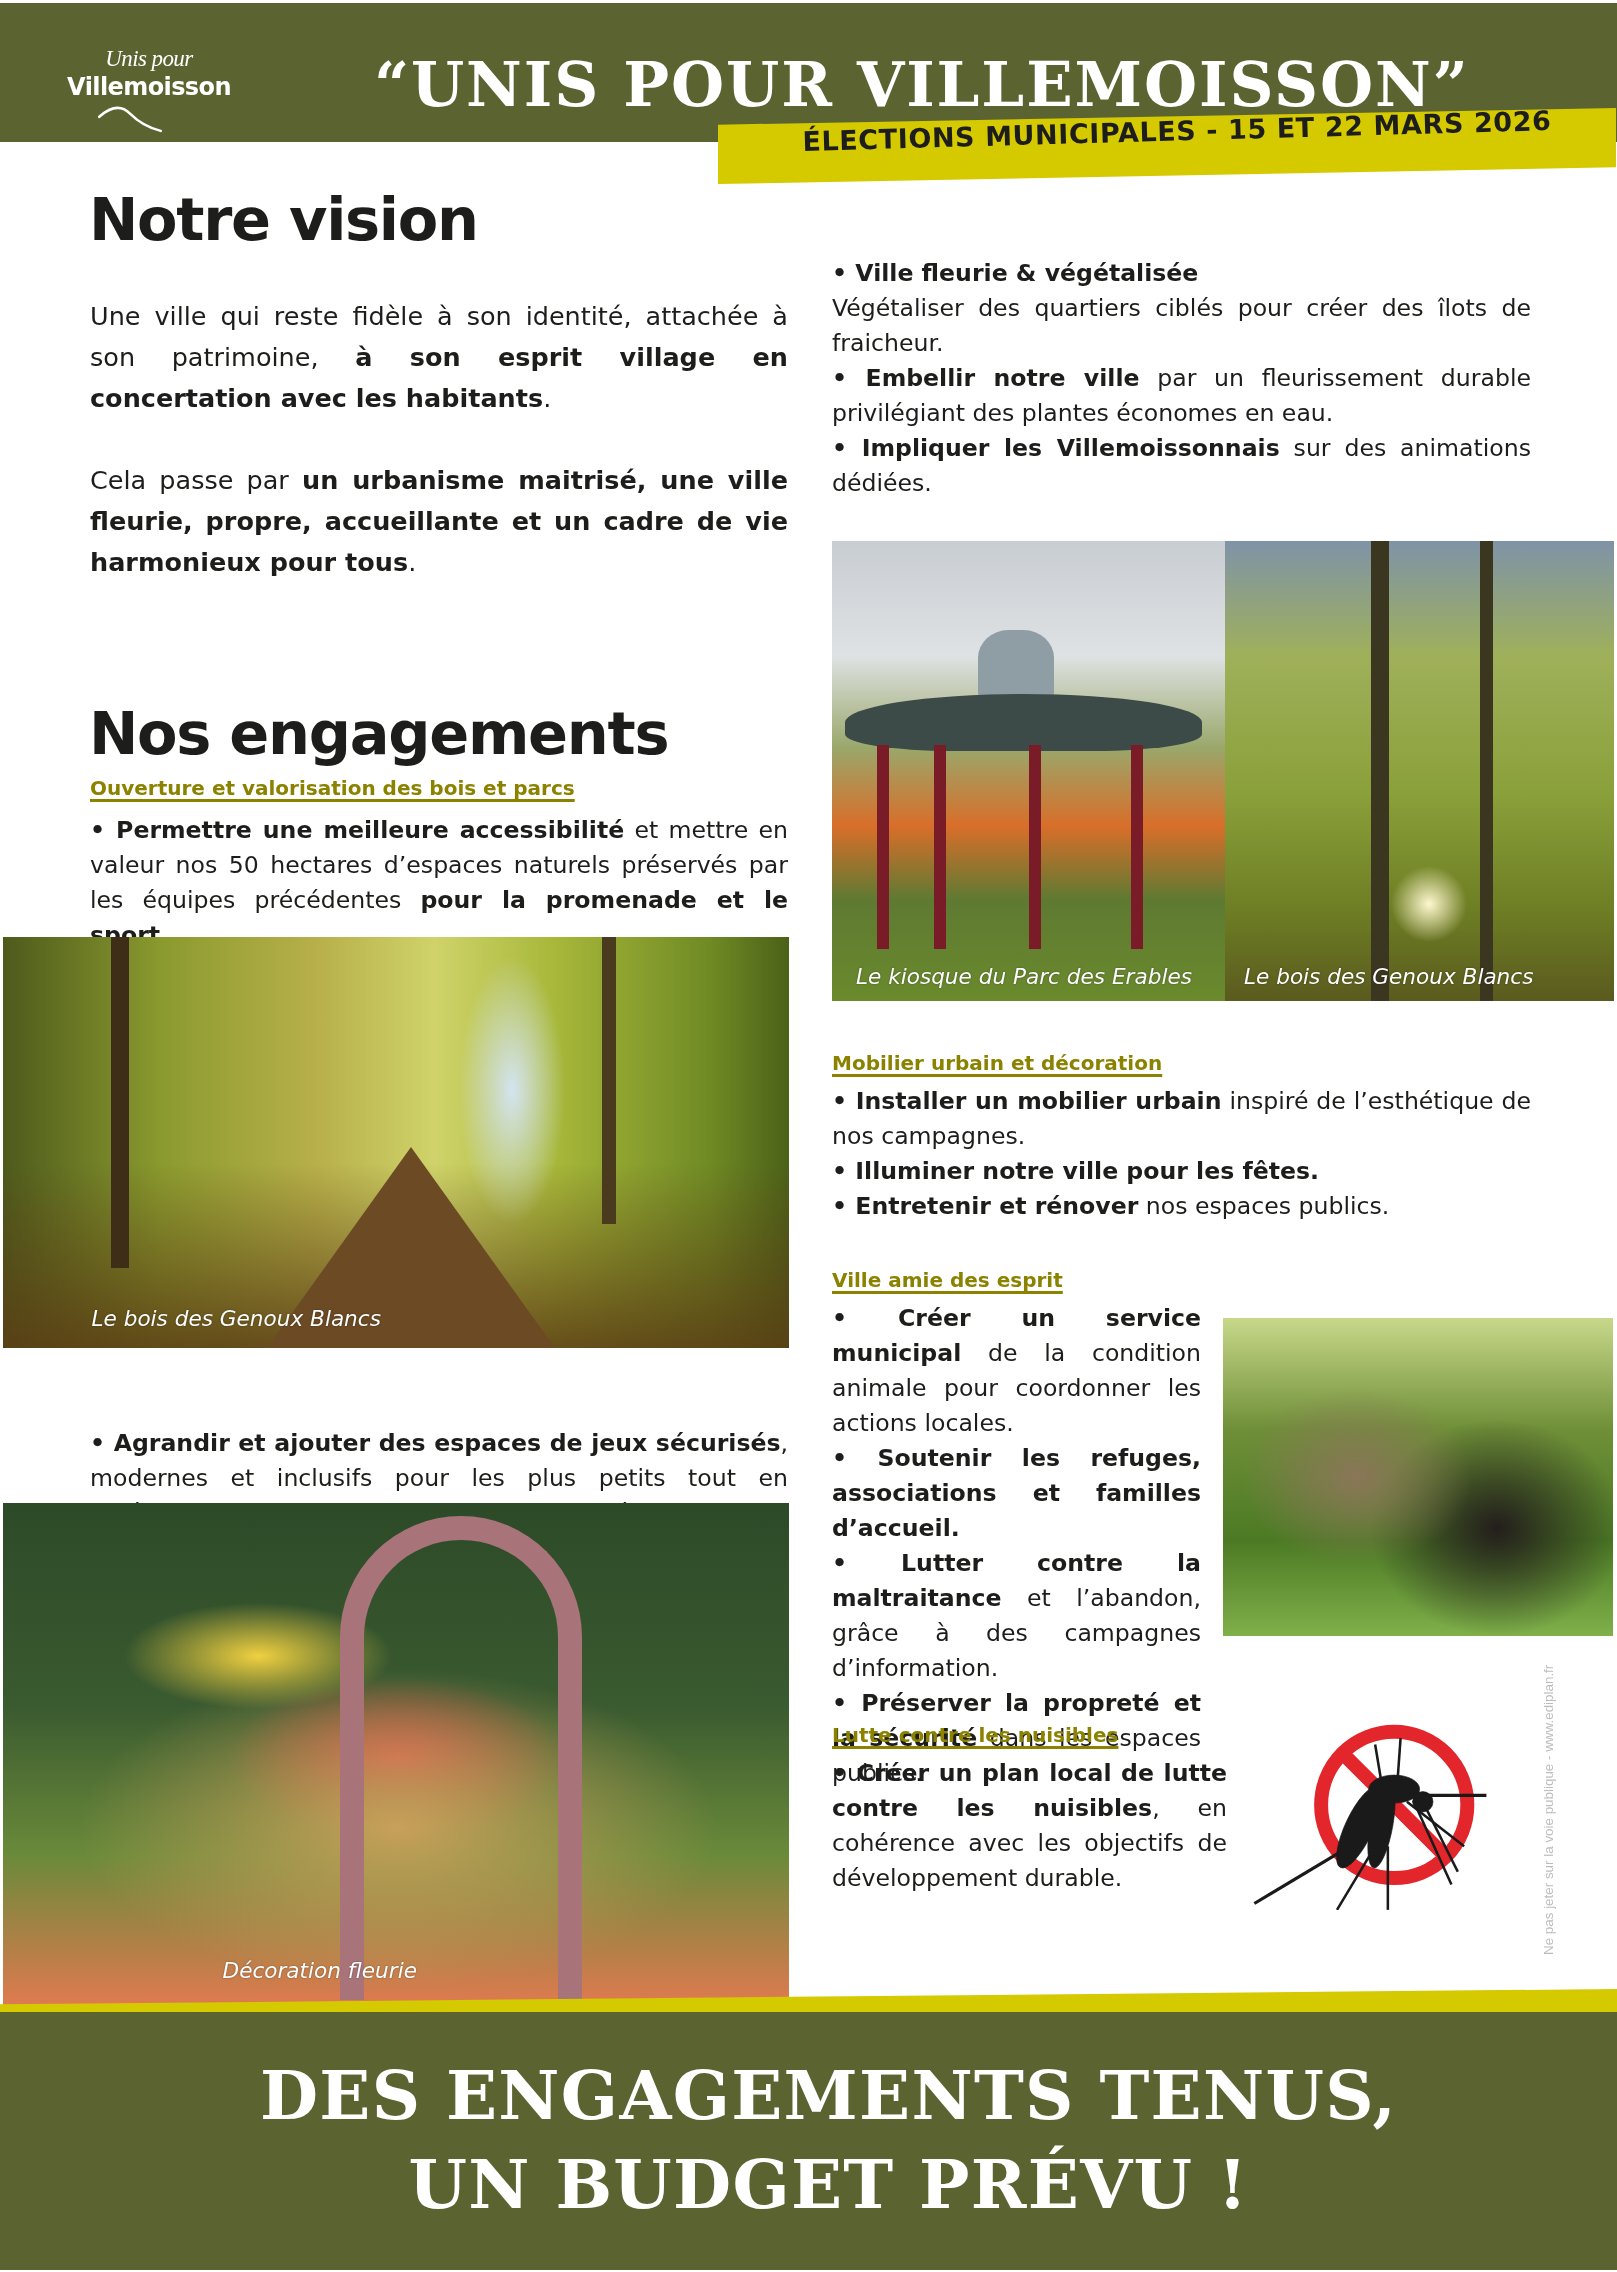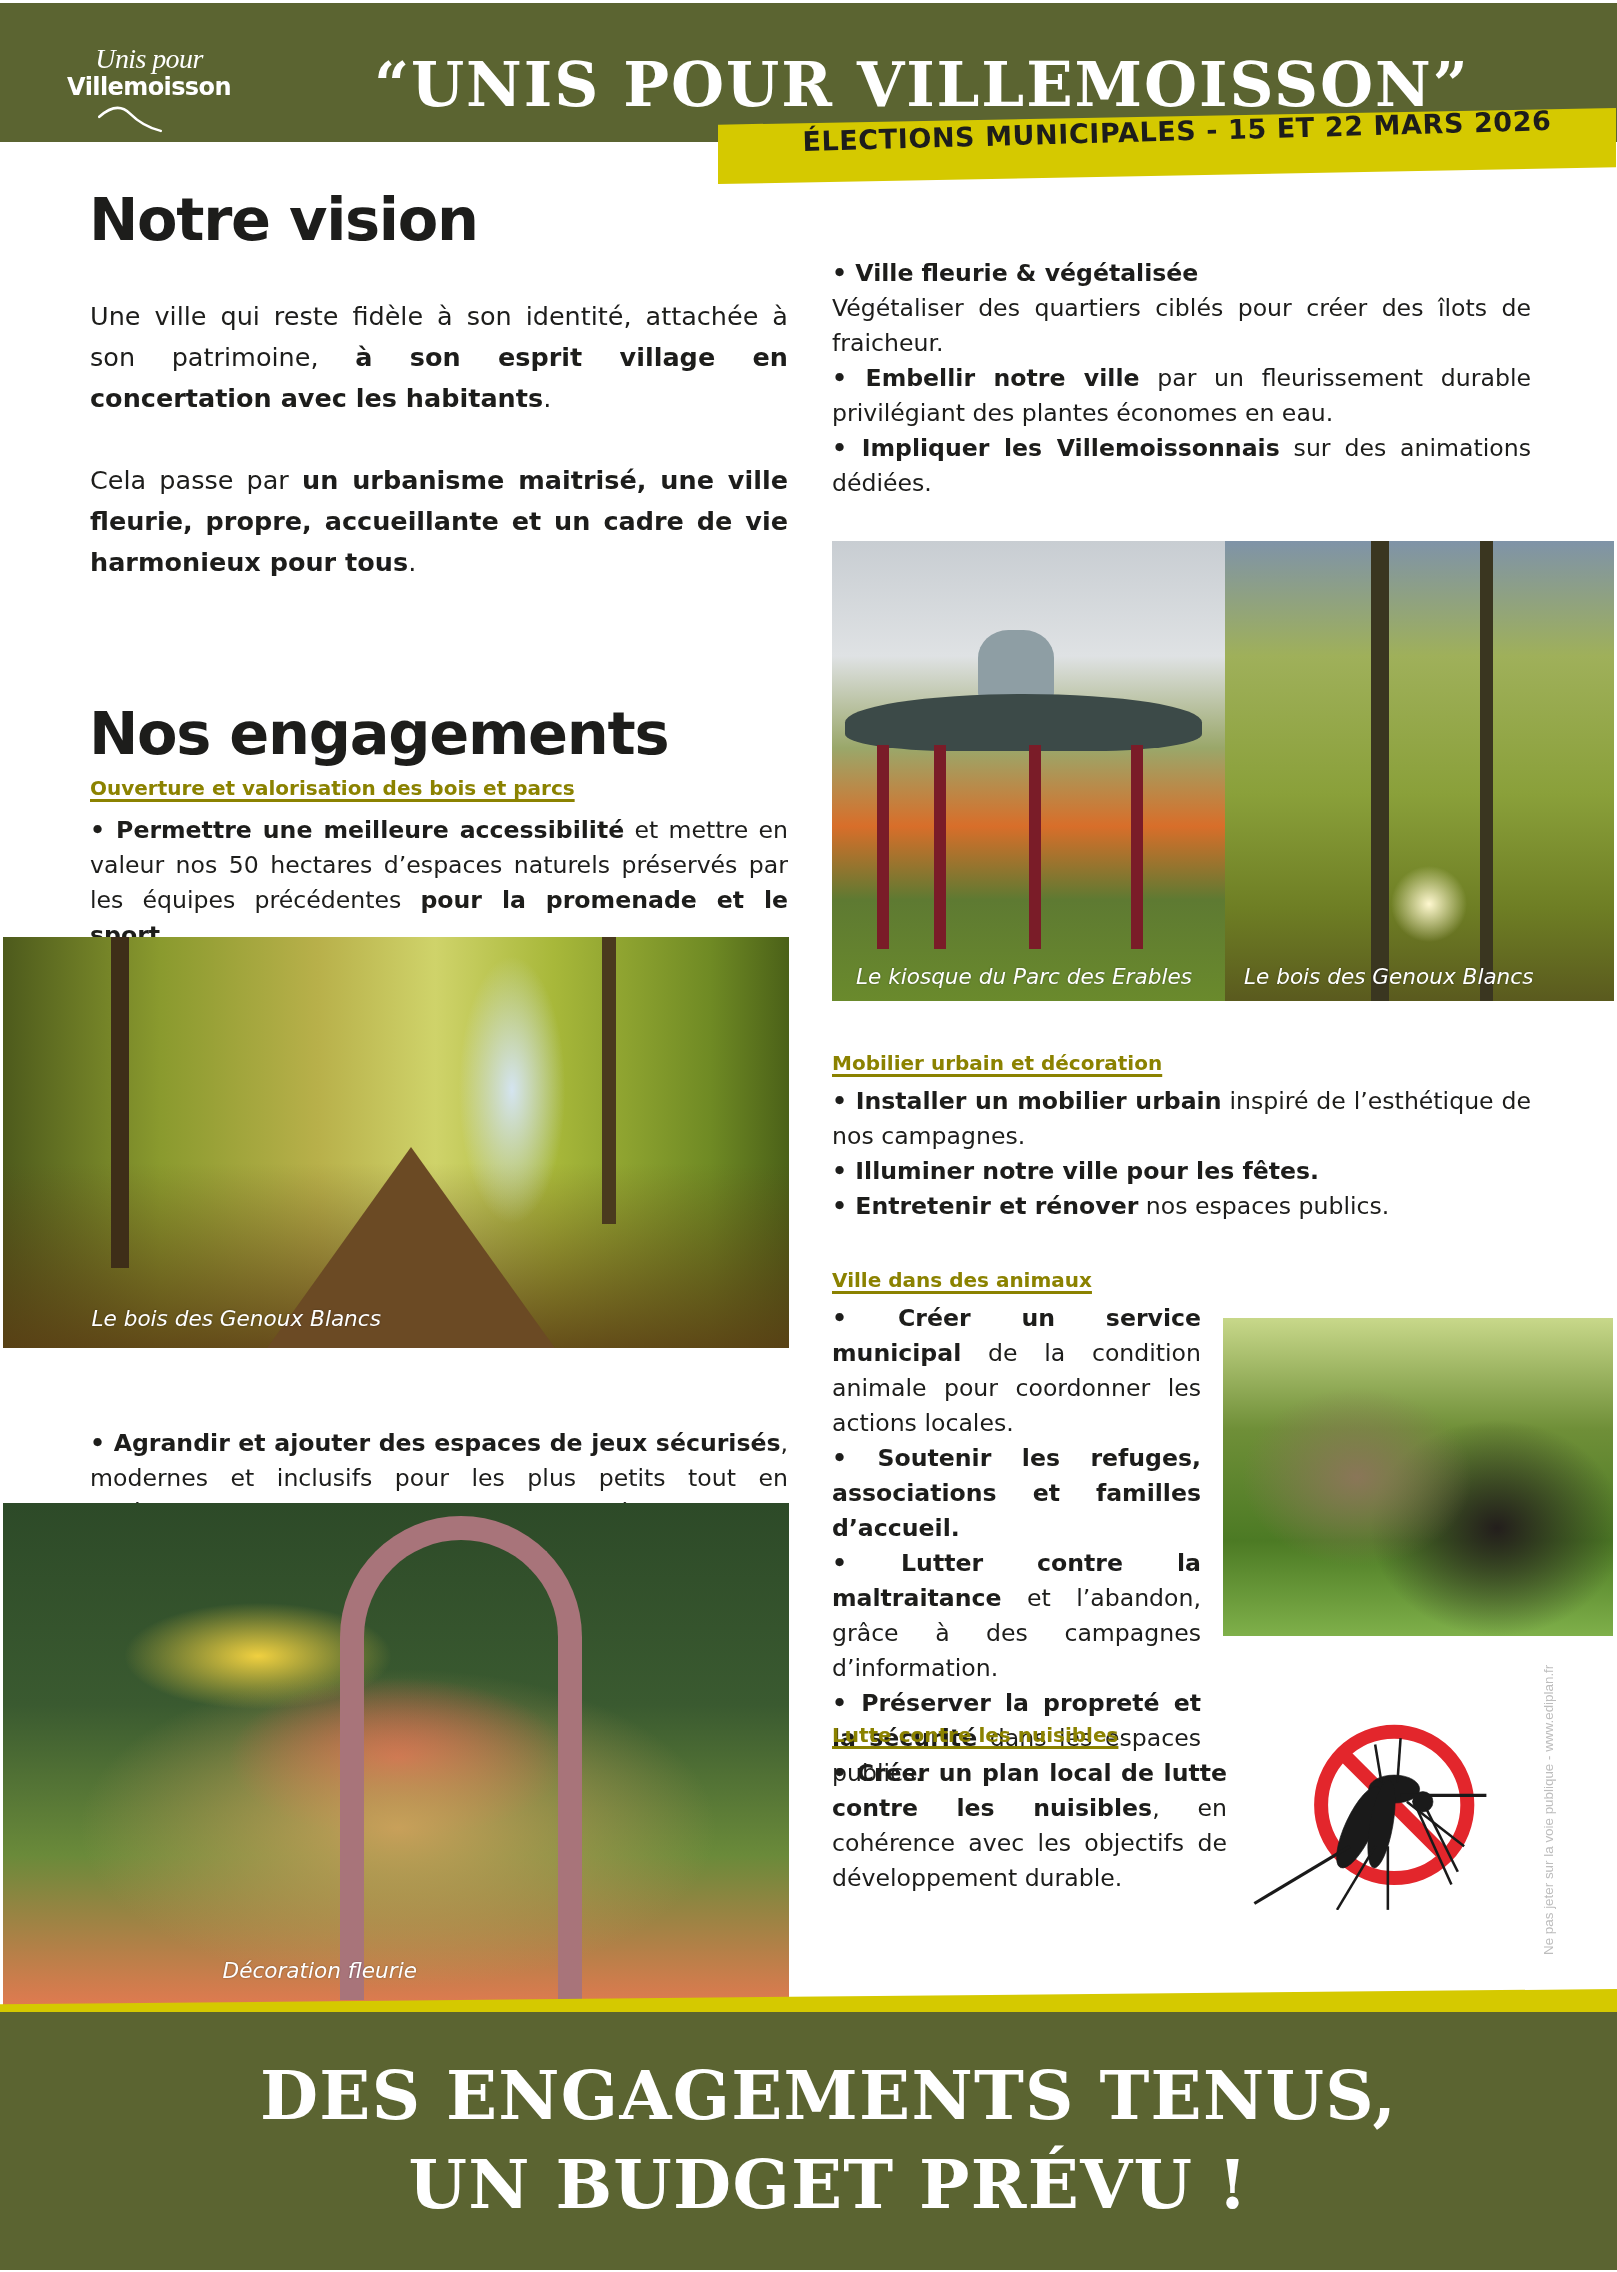--- a/index.html
+++ b/index.html
@@ -4,21 +4,21 @@
 <style>
   * { box-sizing: border-box; margin: 0; padding: 0; }
   html, body { width: 1617px; height: 2273px; background: #ffffff; overflow: hidden; }
   body { position: relative; font-family: "DejaVu Sans", "Liberation Sans", sans-serif; color: #1d1d1b; }
 
   .abs { position: absolute; }
 
   
   .header-band { left: 0; top: 2.5px; width: 1617px; height: 139px; background: #5b6431; }
   .logo { left: 60px; top: 45px; width: 178px; height: 96px; text-align: center; color: #fff; }
-  .logo-top { font-family: "Liberation Serif", "DejaVu Serif", serif; font-style: italic; font-size: 28px; line-height: 28px; letter-spacing: -0.6px; }
+  .logo-top { font-family: "Liberation Serif", "DejaVu Serif", serif; font-style: italic; font-size: 23px; line-height: 28px; letter-spacing: -0.6px; }
   .logo-bottom { font-family: "DejaVu Sans", sans-serif; font-weight: bold; font-size: 24px; line-height: 28px; letter-spacing: -0.6px; }
   .logo-swoosh { position: absolute; left: 38px; top: 59px; width: 64px; height: 32px; }
   .main-title { left: 374px; top: 50px; font-family: "DejaVu Serif", "Liberation Serif", serif; font-weight: bold; font-size: 61px; color: #fff; letter-spacing: 1.9px; white-space: nowrap; line-height: 70px; }
 
   .election-ribbon { left: 718px; top: 108px; width: 898px; height: 76px; background: #d5c900; transform-origin: left top;
     clip-path: polygon(0 22%, 100% 0, 100% 78%, 0 100%); }
   .election-text { left: 802px; top: 126px; font-family: "DejaVu Sans", sans-serif; font-weight: bold; font-size: 27px; color: #1d1d1b; letter-spacing: 0.6px; transform: rotate(-1.6deg); transform-origin: left top; white-space: nowrap; }
 
   
   .h1 { font-family: "DejaVu Sans", sans-serif; font-weight: bold; font-size: 59px; color: #1d1d1b; letter-spacing: -1.3px; line-height: 64px; }
@@ -141,21 +141,21 @@
   <div class="caption" style="left:19px; top:423px;">Le bois des Genoux Blancs</div>
 </div>
 
 <div class="abs section-head" style="left:832px; top:1044px;">Mobilier urbain et décoration</div>
 <div class="abs small-text" style="left:832px; top:1084px; width:699px;">
   <b>• Installer un mobilier urbain</b><span> inspiré de l’esthétique de nos campagnes.</span><br>
   <b>• Illuminer notre ville pour les fêtes.</b><br>
   <b>• Entretenir et rénover</b><span> nos espaces publics.</span>
 </div>
 
-<div class="abs section-head" style="left:832px; top:1261px;">Ville dans des animaux</div>
+<div class="abs section-head" style="left:832px; top:1261px;">Ville amie des esprit</div>
 <div class="abs small-text" style="left:832px; top:1301px; width:369px;">
   <b>• Créer un service municipal</b><span> de la condition animale pour coordonner les actions locales.</span><br>
   <b>• Soutenir les refuges, associations et familles d’accueil.</b><br>
   <b>• Lutter contre la maltraitance</b><span> et l’abandon, grâce à des campagnes d’information.</span><br>
   <b>• Préserver la propreté et la sécurité</b><span> dans les espaces publics.</span>
 </div>
 
 <div class="abs photo photo-cat-dog"></div>
 
 <div class="abs section-head" style="left:832px; top:1716px;">Lutte contre les nuisibles</div>

